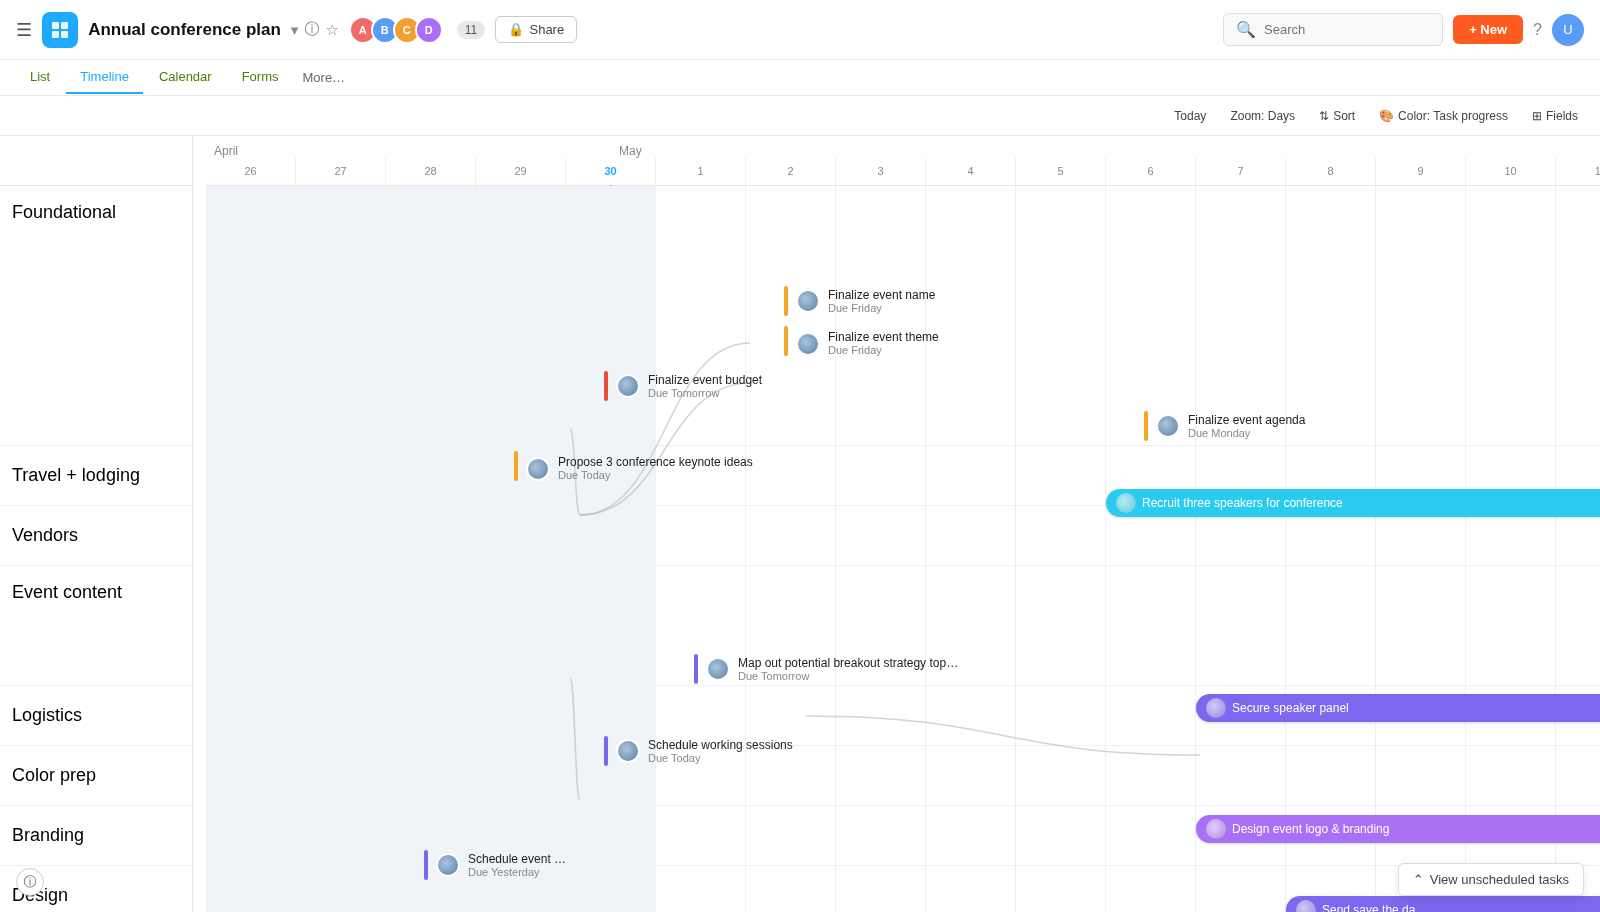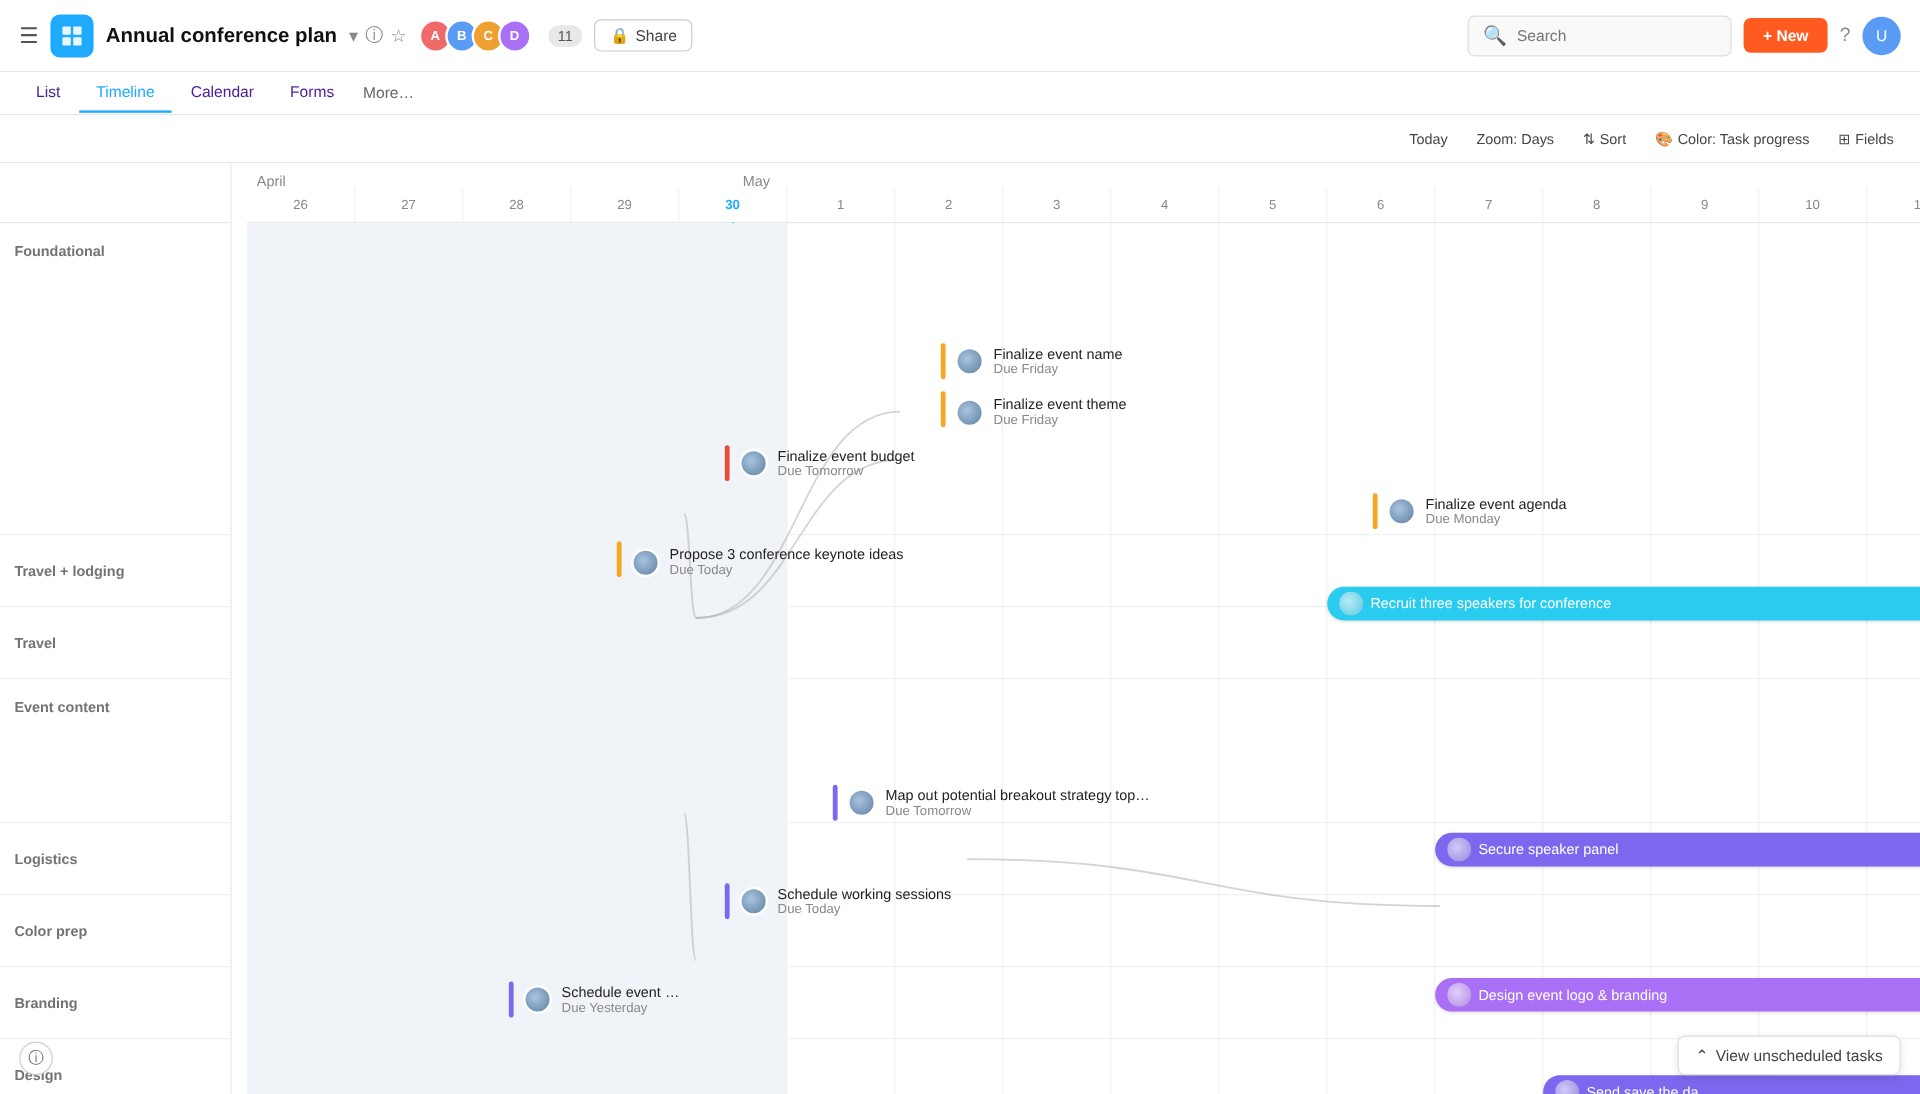--- a/index.html
+++ b/index.html
@@ -56,21 +56,21 @@
     }
     .help-icon { color: #888; font-size: 16px; cursor: pointer; }
     .user-avatar { width: 32px; height: 32px; border-radius: 50%; background: #5a9cf5; display: flex; align-items: center; justify-content: center; color: #fff; font-size: 13px; }
 
     
     .tab-bar {
       display: flex; align-items: center; gap: 0; padding: 0 16px;
       height: 36px; border-bottom: 1px solid #e8e8e8;
     }
     .tab {
-      padding: 8px 14px; font-size: 13px; color: #4c1d95; cursor: pointer;
+      padding: 8px 14px; font-size: 13px; color: #4d7c0f; cursor: pointer;
       border-bottom: 2px solid transparent; margin-right: 2px;
     }
     .tab.active { color: #1eaaff; border-bottom: 2px solid #1eaaff; font-weight: 500; }
     .tab-more { color: #666; font-size: 13px; cursor: pointer; padding: 8px 8px; }
 
     
     .toolbar {
       display: flex; align-items: center; justify-content: flex-end;
       padding: 6px 16px; height: 40px; border-bottom: 1px solid #e8e8e8;
       gap: 12px;
@@ -88,21 +88,21 @@
     
     .row-labels {
       width: 193px; min-width: 193px; border-right: 1px solid #e8e8e8;
       background: #fff; z-index: 5; overflow: hidden;
     }
     .label-header {
       height: 50px; border-bottom: 1px solid #e8e8e8;
       display: flex; align-items: center; padding: 0 12px;
     }
     .row-label {
-      font-size: 12px; font-weight: 700; color: #737373;
+      font-size: 18px; font-weight: 400; color: #000000;
       padding: 0 12px;
       border-bottom: 1px solid #f0f0f0;
       display: flex; align-items: center;
       cursor: pointer;
     }
 
     
     .timeline-grid {
       flex: 1; overflow: hidden; position: relative; padding-left: 13px;
     }
@@ -262,21 +262,21 @@
       <span>Fields</span>
     </div>
   </div>
 
   <div class="timeline-container">
 
     <div class="row-labels">
       <div class="label-header"></div>
       <div class="row-label" style="height:260px; align-items:flex-start; padding-top:16px;">Foundational</div>
       <div class="row-label" style="height:60px;">Travel + lodging</div>
-      <div class="row-label" style="height:60px;">Travel</div>
+      <div class="row-label" style="height:60px;">Vendors</div>
       <div class="row-label" style="height:120px; align-items:flex-start; padding-top:16px;">Event content</div>
       <div class="row-label" style="height:60px;">Logistics</div>
       <div class="row-label" style="height:60px;">Color prep</div>
       <div class="row-label" style="height:60px;">Branding</div>
       <div class="row-label" style="height:60px;">Design</div>
 
     </div>
 
     <div class="timeline-grid" id="timelineGrid">
 
@@ -514,21 +514,21 @@
             <span style="overflow: hidden; text-overflow: ellipsis;">Secure speaker panel</span>
           </div>
           <div class="milestone" style="position: absolute; left: 398px; top: 550px; display: flex; align-items: center; gap: 8px; z-index: 3;">
             <div style="width: 4px; height: 30px; background: rgb(123, 104, 238); border-radius: 2px; flex-shrink: 0;"></div>
             <div style="width: 24px; height: 24px; border-radius: 50%; background: radial-gradient(circle at 40% 40%, rgb(170, 196, 224), rgb(90, 127, 160)) rgb(123, 163, 208); flex-shrink: 0; border: 2px solid rgb(255, 255, 255);"></div>
             <div>
               <div style="font-size: 12px; font-weight: 500; color: rgb(34, 34, 34);">Schedule working sessions</div>
               <div style="font-size: 11px; color: rgb(136, 136, 136);">Due Today</div>
             </div>
           </div>
-          <div class="milestone" style="position: absolute; left: 218px; top: 632px; display: flex; align-items: center; gap: 8px; z-index: 3;">
+          <div class="milestone" style="position: absolute; left: 218px; top: 664px; display: flex; align-items: center; gap: 8px; z-index: 3;">
             <div style="width: 4px; height: 30px; background: rgb(123, 104, 238); border-radius: 2px; flex-shrink: 0;"></div>
             <div style="width: 24px; height: 24px; border-radius: 50%; background: radial-gradient(circle at 40% 40%, rgb(170, 196, 224), rgb(90, 127, 160)) rgb(123, 163, 208); flex-shrink: 0; border: 2px solid rgb(255, 255, 255);"></div>
             <div>
               <div style="font-size: 12px; font-weight: 500; color: rgb(34, 34, 34);">Schedule event …</div>
               <div style="font-size: 11px; color: rgb(136, 136, 136);">Due Yesterday</div>
             </div>
           </div>
           <div class="task-bar" style="background: rgb(169, 112, 245); left: 990px; top: 629px; width: 423px; z-index: 3;">
             <div class="task-avatar" style="background: radial-gradient(circle at 40% 40%, rgba(255, 255, 255, 0.5), rgba(0, 0, 0, 0.1)) rgba(255, 255, 255, 0.3);"></div>
             <span style="overflow: hidden; text-overflow: ellipsis;">Design event logo &amp; branding</span>

